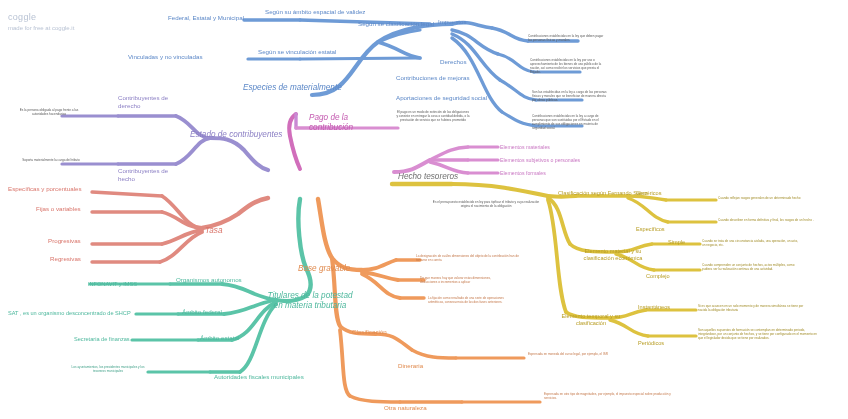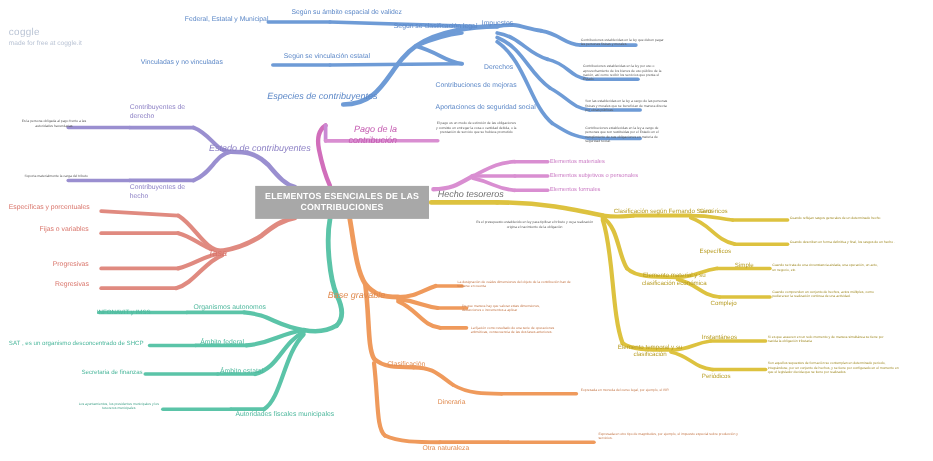--- a/index.html
+++ b/index.html
@@ -14,21 +14,21 @@
   .c-purple{color:#8b7fc4;}
   .c-red{color:#d9746a;}
   .c-teal{color:#4cb79c;}
   .c-orange{color:#e08a4e;}
   .c-yellow{color:#b79c22;}
   .c-pink{color:#c977c2;}
   .c-magenta{color:#c45ab0;}
   #center{position:absolute;left:232px;top:169px;width:158px;height:30px;background:#a8a8a8;
           display:flex;align-items:center;justify-content:center;text-align:center;
           color:#ffffff;font-size:8px;font-weight:bold;letter-spacing:.2px;line-height:1.3;padding:0 4px;box-sizing:border-box;}
-  #brand{position:absolute;left:8px;top:24px;}
+  #brand{position:absolute;left:8px;top:12px;}
   #brand .logo{font-size:9px;color:#b9c3d4;letter-spacing:.3px;}
   #brand .sub{font-size:6px;color:#b9c3d4;margin-top:3px;}
 </style>
 </head>
 <body>
 
 <div id="stage">
 
   <svg id="wires" viewBox="0 0 848 419">
     <g fill="none" stroke-linecap="round">
@@ -138,44 +138,43 @@
       <path d="M400,402 L462,402" stroke="#ef9a5c" stroke-width="3.4"></path>
       <path d="M462,402 L540,402" stroke="#ef9a5c" stroke-width="3.2"></path>
     </g>
   </svg>
 
   <div id="brand">
     <div class="logo">coggle</div>
     <div class="sub">made for free at coggle.it</div>
   </div>
 
-  <div id="center">ELEMENTOS ESENCIALES DE LAS CONTRIBUCIONES</div>
-
-  <div class="branchname c-blue" style="left:243px;top:83px;position:absolute;">Especies de contribuyentes</div>
+
+  <div class="branchname c-blue" style="left:243px;top:83px;position:absolute;">Especies de materialmente</div>
   <div class="lbl c-blue" style="left:265px;top:8px;">Según su ámbito espacial de validez</div>
   <div class="lbl c-blue" style="left:168px;top:14px;">Federal, Estatal y Municipal</div>
   <div class="lbl c-blue" style="left:258px;top:48px;">Según se vinculación estatal</div>
   <div class="lbl c-blue" style="left:128px;top:53px;">Vinculadas y no vinculadas</div>
   <div class="lbl c-blue" style="left:358px;top:20px;">Según se clasificación legal</div>
   <div class="lbl c-blue" style="left:438px;top:18px;">Impuestos</div>
   <div class="lbl c-blue" style="left:440px;top:58px;">Derechos</div>
   <div class="lbl c-blue" style="left:396px;top:74px;">Contribuciones de mejoras</div>
   <div class="lbl c-blue" style="left:396px;top:94px;">Aportaciones de seguridad social</div>
   <div class="tiny" style="position:absolute;left:528px;top:34px;width:78px;">Contribuciones establecidas en la ley que deben pagar las personas físicas y morales.</div>
   <div class="tiny" style="position:absolute;left:530px;top:58px;width:78px;">Contribuciones establecidas en la ley por uso o aprovechamiento de los bienes de uso público de la nación, así como recibir los servicios que presta el Estado.</div>
   <div class="tiny" style="position:absolute;left:532px;top:90px;width:78px;">Son las establecidas en la ley a cargo de las personas físicas y morales que se benefician de manera directa por obras públicas.</div>
   <div class="tiny" style="position:absolute;left:532px;top:114px;width:78px;">Contribuciones establecidas en la ley a cargo de personas que son sustituidas por el Estado en el cumplimiento de sus obligaciones en materia de seguridad social.</div>
 
   <div class="branchname c-purple" style="left:190px;top:130px;position:absolute;">Estado de contribuyentes</div>
   <div class="lbl c-purple wrap" style="left:118px;top:94px;width:56px;">Contribuyentes de derecho</div>
   <div class="lbl c-purple wrap" style="left:118px;top:167px;width:56px;">Contribuyentes de hecho</div>
   <div class="tiny" style="position:absolute;left:12px;top:108px;width:74px;text-align:center;">Es la persona obligada al pago frente a las autoridades hacendarias</div>
   <div class="tiny" style="position:absolute;left:16px;top:158px;width:70px;text-align:center;">Soporta materialmente la carga del tributo</div>
 
-  <div class="branchname c-magenta" style="left:309px;top:113px;position:absolute;width:52px;text-align:right;">Pago de la contribución</div>
+  <div class="branchname c-magenta" style="left:309px;top:113px;position:absolute;width:52px;text-align:left;">Pago de la contribución</div>
   <div class="tiny" style="position:absolute;left:396px;top:110px;width:74px;text-align:center;">El pago es un modo de extinción de las obligaciones y consiste en entregar la cosa o cantidad debida, o la prestación de servicio que se hubiera prometido</div>
 
   <div class="branchname" style="left:398px;top:172px;position:absolute;color:#6f6f6f;">Hecho tesoreros</div>
   <div class="lbl c-pink" style="left:500px;top:144px;font-size:5.2px;">Elementos materiales</div>
   <div class="lbl c-pink" style="left:500px;top:157px;font-size:5.2px;">Elementos subjetivos o personales</div>
   <div class="lbl c-pink" style="left:500px;top:170px;font-size:5.2px;">Elementos formales</div>
 
   <div class="tiny" style="position:absolute;left:432px;top:200px;width:108px;text-align:center;">Es el presupuesto establecido en ley para tipificar el tributo y cuya realización origina el nacimiento de la obligación</div>
   <div class="lbl c-yellow" style="left:558px;top:190px;font-size:5.6px;">Clasificación según Fernando Sainz</div>
   <div class="lbl c-yellow" style="left:636px;top:190px;font-size:5.6px;">Genéricos</div>
@@ -186,26 +185,27 @@
   <div class="lbl c-yellow wrap" style="left:554px;top:313px;width:74px;font-size:5.6px;text-align:center;">Elemento temporal y su clasificación</div>
   <div class="lbl c-yellow" style="left:638px;top:304px;font-size:5.6px;">Instantáneos</div>
   <div class="lbl c-yellow" style="left:638px;top:340px;font-size:5.6px;">Periódicos</div>
   <div class="tiny" style="position:absolute;left:718px;top:196px;width:124px;color:#a08b26;">Cuando reflejan rasgos generales de un determinado hecho</div>
   <div class="tiny" style="position:absolute;left:718px;top:218px;width:124px;color:#a08b26;">Cuando describen en forma definitiva y final, los rasgos de un hecho .</div>
   <div class="tiny" style="position:absolute;left:702px;top:239px;width:96px;color:#a08b26;">Cuando se trata de una circunstancia aislada, una operación, un acto, un negocio, etc.</div>
   <div class="tiny" style="position:absolute;left:702px;top:263px;width:96px;color:#a08b26;">Cuando comprenden un conjunto de hechos, actos múltiples, como pudiera ser la realización continua de una actividad.</div>
   <div class="tiny" style="position:absolute;left:698px;top:304px;width:108px;color:#a08b26;">Si es que acaecen en un solo momento y de manera simultánea se tiene por nacida la obligación tributaria</div>
   <div class="tiny" style="position:absolute;left:698px;top:328px;width:120px;color:#a08b26;">Son aquellos supuestos de formación se contemplan en determinado periodo, integrándose, por un conjunto de hechos, y se tiene por configurado en el momento en que el legislador decida que se tiene por realizados.</div>
 
-  <div class="branchname c-red" style="left:189px;top:226px;position:absolute;">Tasa</div>
+  <div class="branchname c-red" style="left:205px;top:226px;position:absolute;">Tasa</div>
   <div class="lbl c-red" style="left:8px;top:185px;">Específicas y porcentuales</div>
   <div class="lbl c-red" style="left:36px;top:205px;">Fijas o variables</div>
   <div class="lbl c-red" style="left:48px;top:237px;">Progresivas</div>
   <div class="lbl c-red" style="left:50px;top:255px;">Regresivas</div>
 
+  <div class="branchname c-teal wrap" style="left:262px;top:291px;position:absolute;width:96px;text-align:center;">Titulares de la potestad en materia tributaria</div>
   <div class="lbl c-teal" style="left:176px;top:276px;">Organismos autonomos</div>
   <div class="lbl c-teal" style="left:182px;top:308px;">Ámbito federal</div>
   <div class="lbl c-teal" style="left:200px;top:334px;">Ámbito estatal</div>
   <div class="lbl c-teal" style="left:214px;top:373px;">Autoridades fiscales municipales</div>
   <div class="lbl c-teal" style="left:88px;top:281px;font-size:5.6px;">INFONAVIT y IMSS</div>
   <div class="lbl c-teal" style="left:8px;top:310px;font-size:5.6px;">SAT , es un organismo desconcentrado de SHCP</div>
   <div class="lbl c-teal" style="left:74px;top:336px;font-size:5.6px;">Secretaria de finanzas</div>
   <div class="tiny" style="position:absolute;left:68px;top:365px;width:80px;text-align:center;color:#3d9f86;">Los ayuntamientos, los presidentes municipales y los tesoreros municipales</div>
 
   <div class="branchname c-orange" style="left:298px;top:264px;position:absolute;">Base gravable</div>

